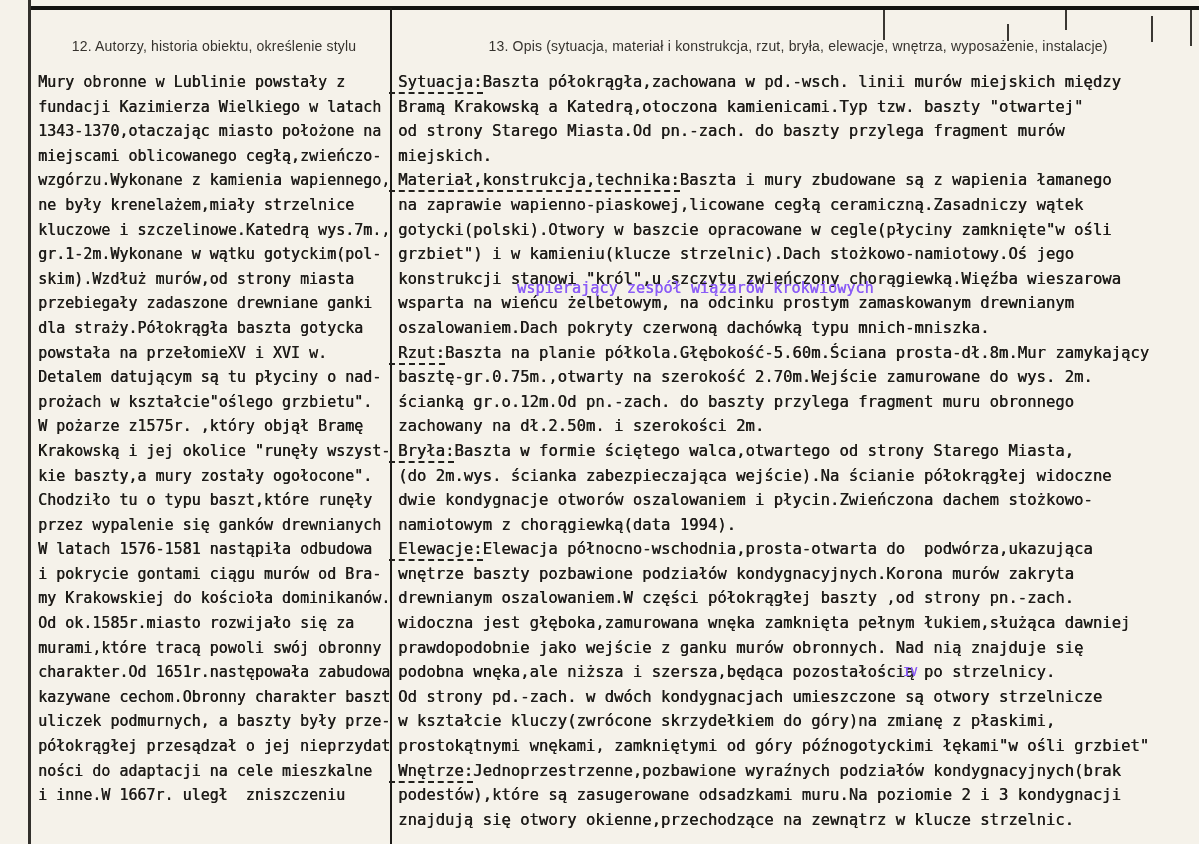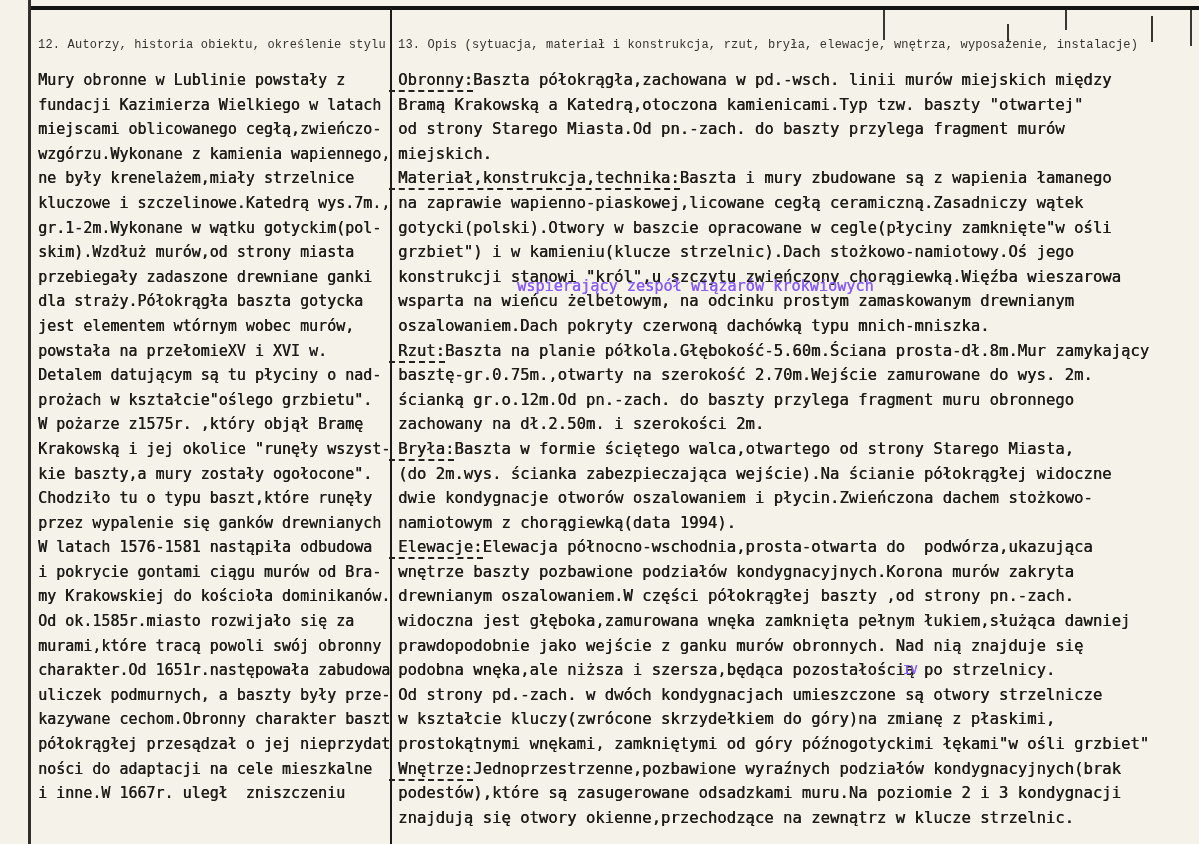--- a/index.html
+++ b/index.html
@@ -42,25 +42,26 @@
     background: #1d1b18;
   }
   .scan-artifact {
     position: absolute;
     background: #3a3833;
   }
   .col { position: absolute; top: 38px; }
   .col-left  { left: 38px;  width: 352px; }
   .col-right { left: 398px; width: 800px; }
   .col-header {
-    font-family: Liberation Mono, monospace;
-    font-size: 12px;
+    font-family: Liberation Sans, sans-serif;
+    font-size: 14px;
     color: #35322d;
     letter-spacing: 0.2px;
     white-space: nowrap;
+    text-align: center;
   }
   .lines { margin-top: 16px; position: relative; }
   .col-left  .lines { font-size: 15px; line-height: 24.6px; }
   .col-right .lines { font-size: 15.6px; line-height: 24.6px; }
   .line {
     white-space: pre;
     text-shadow: 0.4px 0 0 currentColor;
   }
   .sec-label {
     border-bottom: 2px dashed #23211d;
@@ -88,55 +89,55 @@
   <div class="scan-artifact" style="left:1007px;top:24px;width:2px;height:17px;"></div>
   <div class="scan-artifact" style="left:1065px;top:10px;width:2px;height:20px;"></div>
   <div class="scan-artifact" style="left:1151px;top:16px;width:2px;height:26px;"></div>
   <div class="scan-artifact" style="left:1190px;top:10px;width:2px;height:36px;"></div>
 
   <div class="col col-left">
     <div class="col-header">12. Autorzy, historia obiektu, określenie stylu</div>
     <div class="lines">
         <div class="line">Mury obronne w Lublinie powstały z</div>
         <div class="line">fundacji Kazimierza Wielkiego w latach</div>
+        <div class="line">1343-1370,otaczając miasto położone na</div>
         <div class="line">miejscami oblicowanego cegłą,zwieńczo-</div>
         <div class="line">wzgórzu.Wykonane z kamienia wapiennego,</div>
         <div class="line">ne były krenelażem,miały strzelnice</div>
         <div class="line">kluczowe i szczelinowe.Katedrą wys.7m.,</div>
         <div class="line">gr.1-2m.Wykonane w wątku gotyckim(pol-</div>
         <div class="line">skim).Wzdłuż murów,od strony miasta</div>
         <div class="line">przebiegały zadaszone drewniane ganki</div>
         <div class="line">dla straży.Półokrągła baszta gotycka</div>
-        <div class="line">jest elementem wtórnym wobec murów,</div>
         <div class="line">powstała na przełomieXV i XVI w.</div>
         <div class="line">Detalem datującym są tu płyciny o nad-</div>
         <div class="line">prożach w kształcie"oślego grzbietu".</div>
         <div class="line">W pożarze z1575r. ,który objął Bramę</div>
         <div class="line">Krakowską i jej okolice "runęły wszyst-</div>
         <div class="line">kie baszty,a mury zostały ogołocone".</div>
         <div class="line">Chodziło tu o typu baszt,które runęły</div>
         <div class="line">przez wypalenie się ganków drewnianych</div>
         <div class="line">W latach 1576-1581 nastąpiła odbudowa</div>
         <div class="line">i pokrycie gontami ciągu murów od Bra-</div>
         <div class="line">my Krakowskiej do kościoła dominikanów.</div>
         <div class="line">Od ok.1585r.miasto rozwijało się za</div>
         <div class="line">murami,które tracą powoli swój obronny</div>
         <div class="line">charakter.Od 1651r.następowała zabudowa</div>
+        <div class="line">kazywane cechom.Obronny charakter baszt</div>
         <div class="line">uliczek podmurnych, a baszty były prze-</div>
-        <div class="line">kazywane cechom.Obronny charakter baszt</div>
         <div class="line">półokrągłej przesądzał o jej nieprzydat</div>
         <div class="line">ności do adaptacji na cele mieszkalne</div>
         <div class="line">i inne.W 1667r. uległ  zniszczeniu</div>
       </div>
   </div>
 
   <div class="col col-right">
     <div class="col-header">13. Opis (sytuacja, materiał i konstrukcja, rzut, bryła, elewacje, wnętrza, wyposażenie, instalacje)</div>
     <div class="lines">
-        <div class="line"><span class="sec-label">Obronny:</span>Baszta półokrągła,zachowana w pd.-wsch. linii murów miejskich między</div>
+        <div class="line"><span class="sec-label">Sytuacja:</span>Baszta półokrągła,zachowana w pd.-wsch. linii murów miejskich między</div>
         <div class="line">Bramą Krakowską a Katedrą,otoczona kamienicami.Typ tzw. baszty "otwartej"</div>
         <div class="line">od strony Starego Miasta.Od pn.-zach. do baszty przylega fragment murów</div>
         <div class="line">miejskich.</div>
         <div class="line"><span class="sec-label">Materiał,konstrukcja,technika:</span>Baszta i mury zbudowane są z wapienia łamanego</div>
         <div class="line">na zaprawie wapienno-piaskowej,licowane cegłą ceramiczną.Zasadniczy wątek</div>
         <div class="line">gotycki(polski).Otwory w baszcie opracowane w cegle(płyciny zamknięte"w ośli</div>
         <div class="line">grzbiet") i w kamieniu(klucze strzelnic).Dach stożkowo-namiotowy.Oś jego</div>
         <div class="line">konstrukcji stanowi "król",u szczytu zwieńczony chorągiewką.Więźba wieszarowa</div>
         <div class="line">wsparta na wieńcu żelbetowym, na odcinku prostym zamaskowanym drewnianym</div>
         <div class="line">oszalowaniem.Dach pokryty czerwoną dachówką typu mnich-mniszka.</div>

